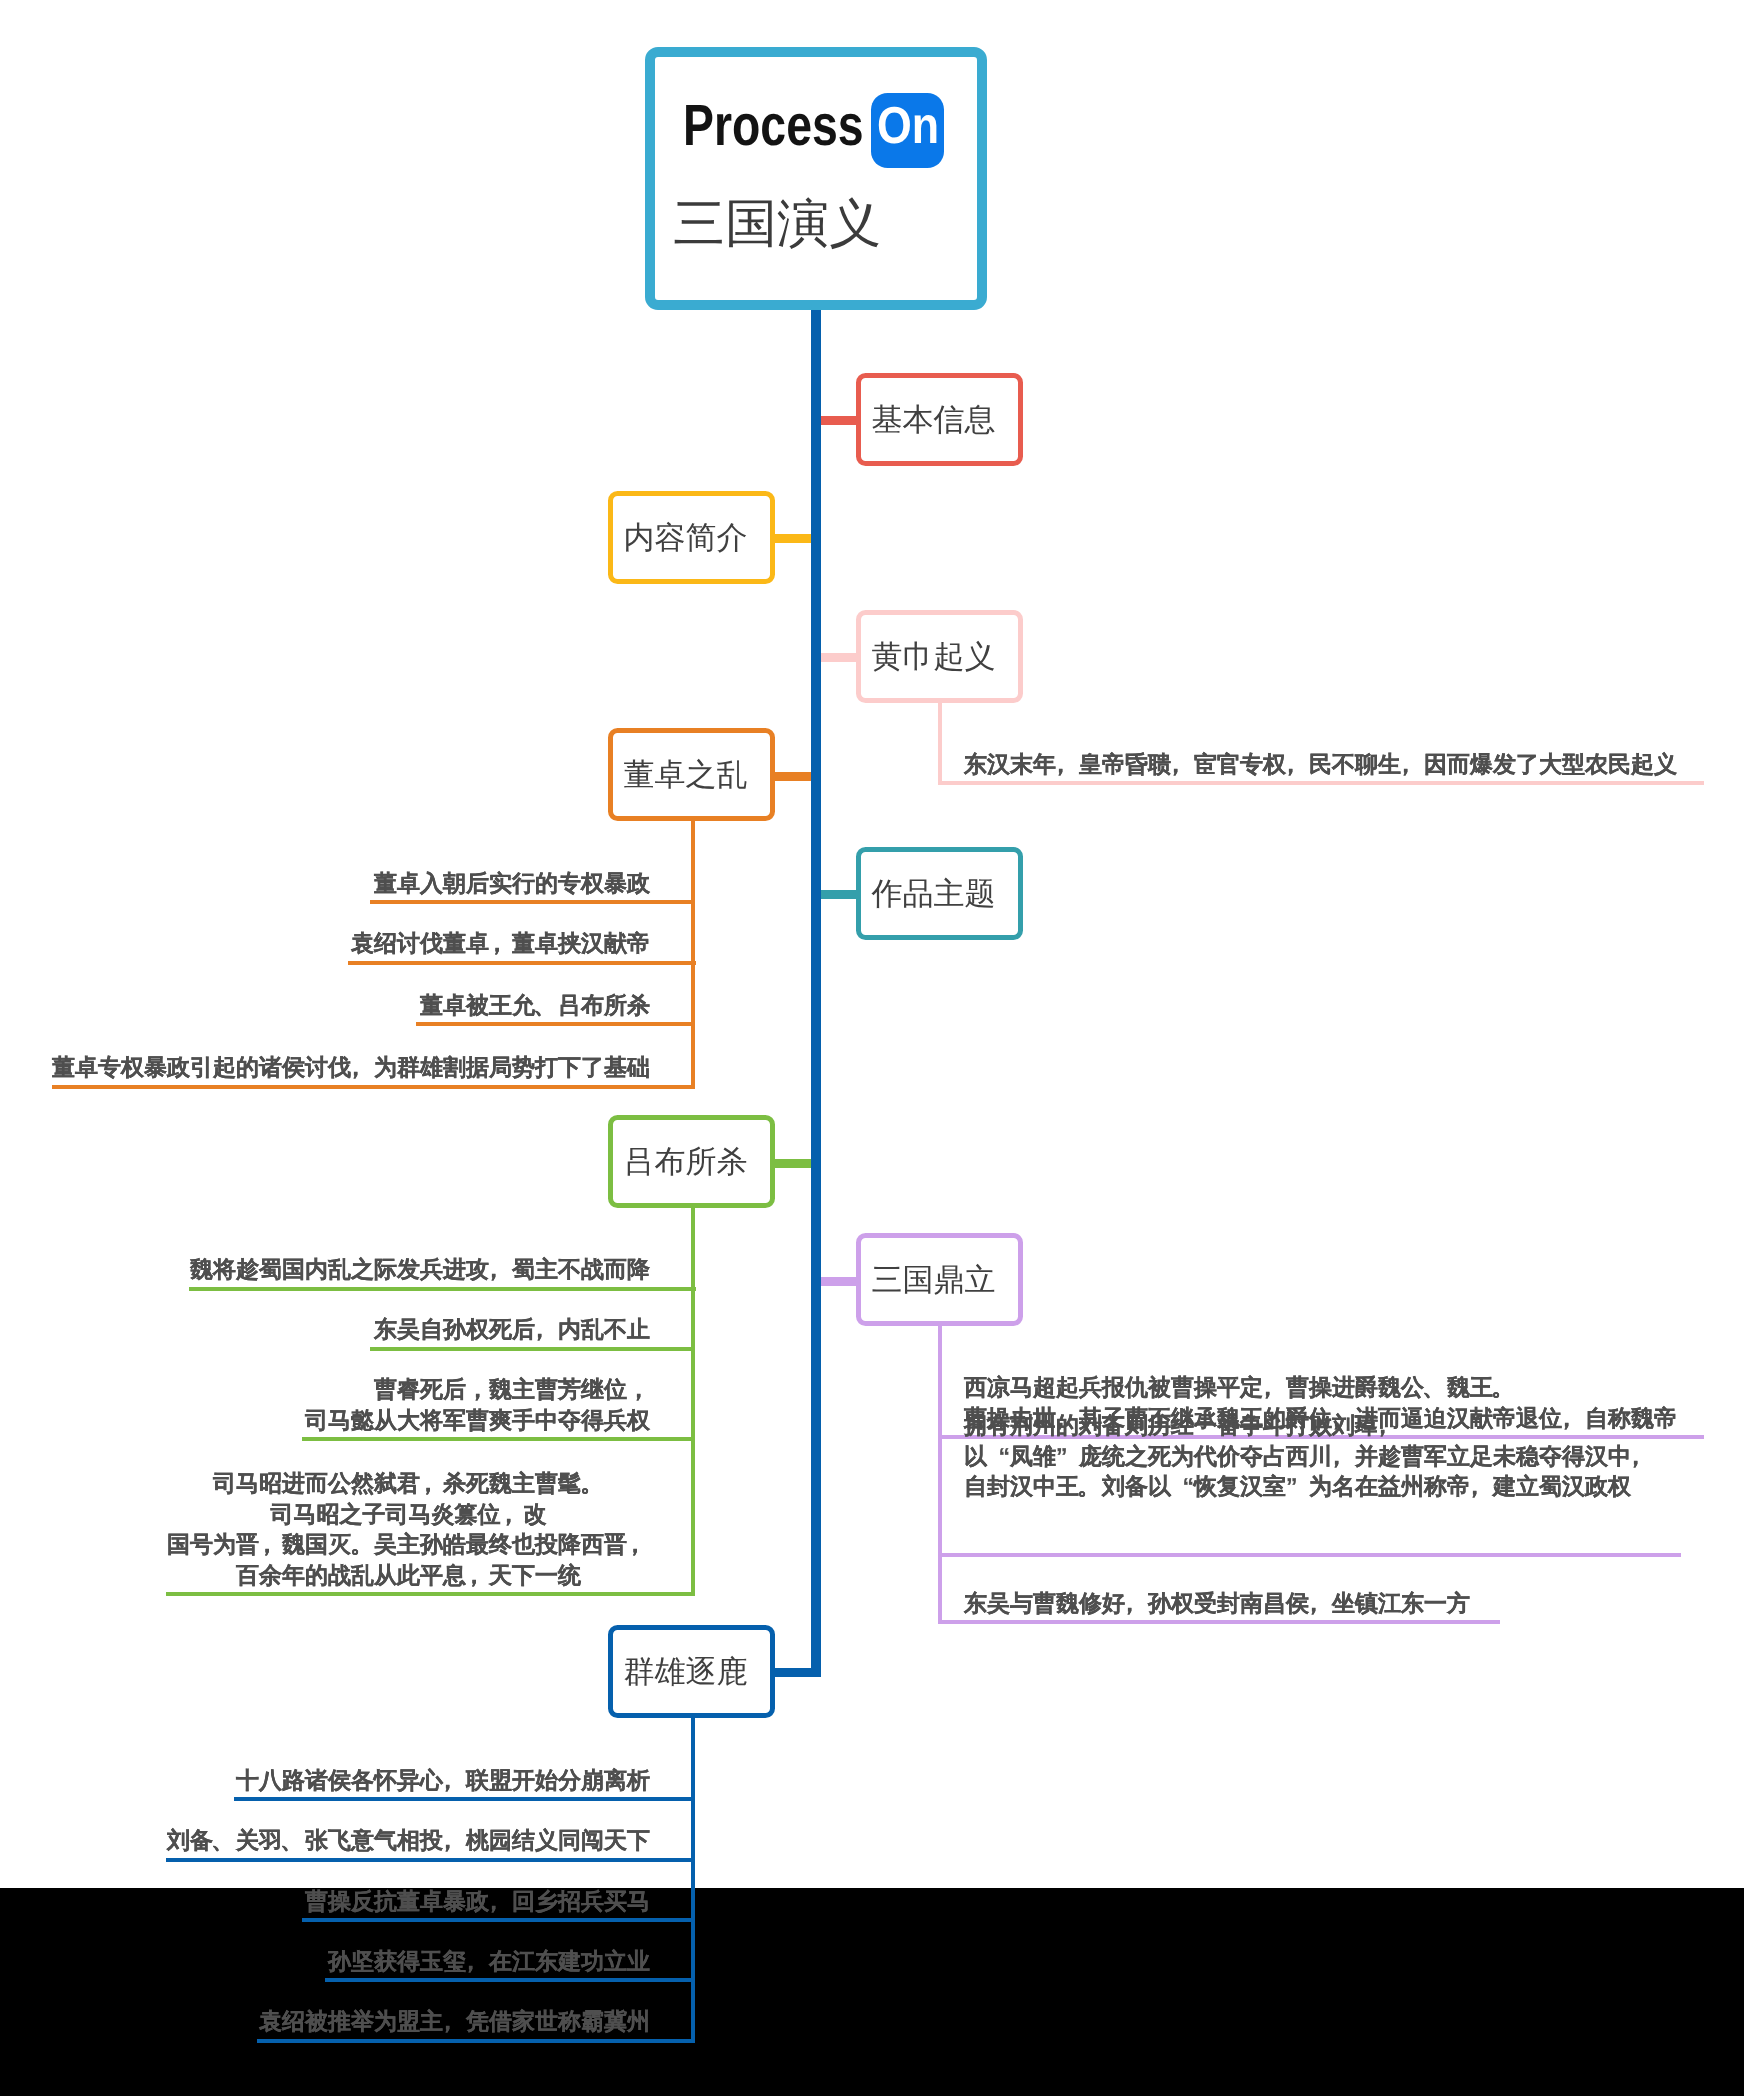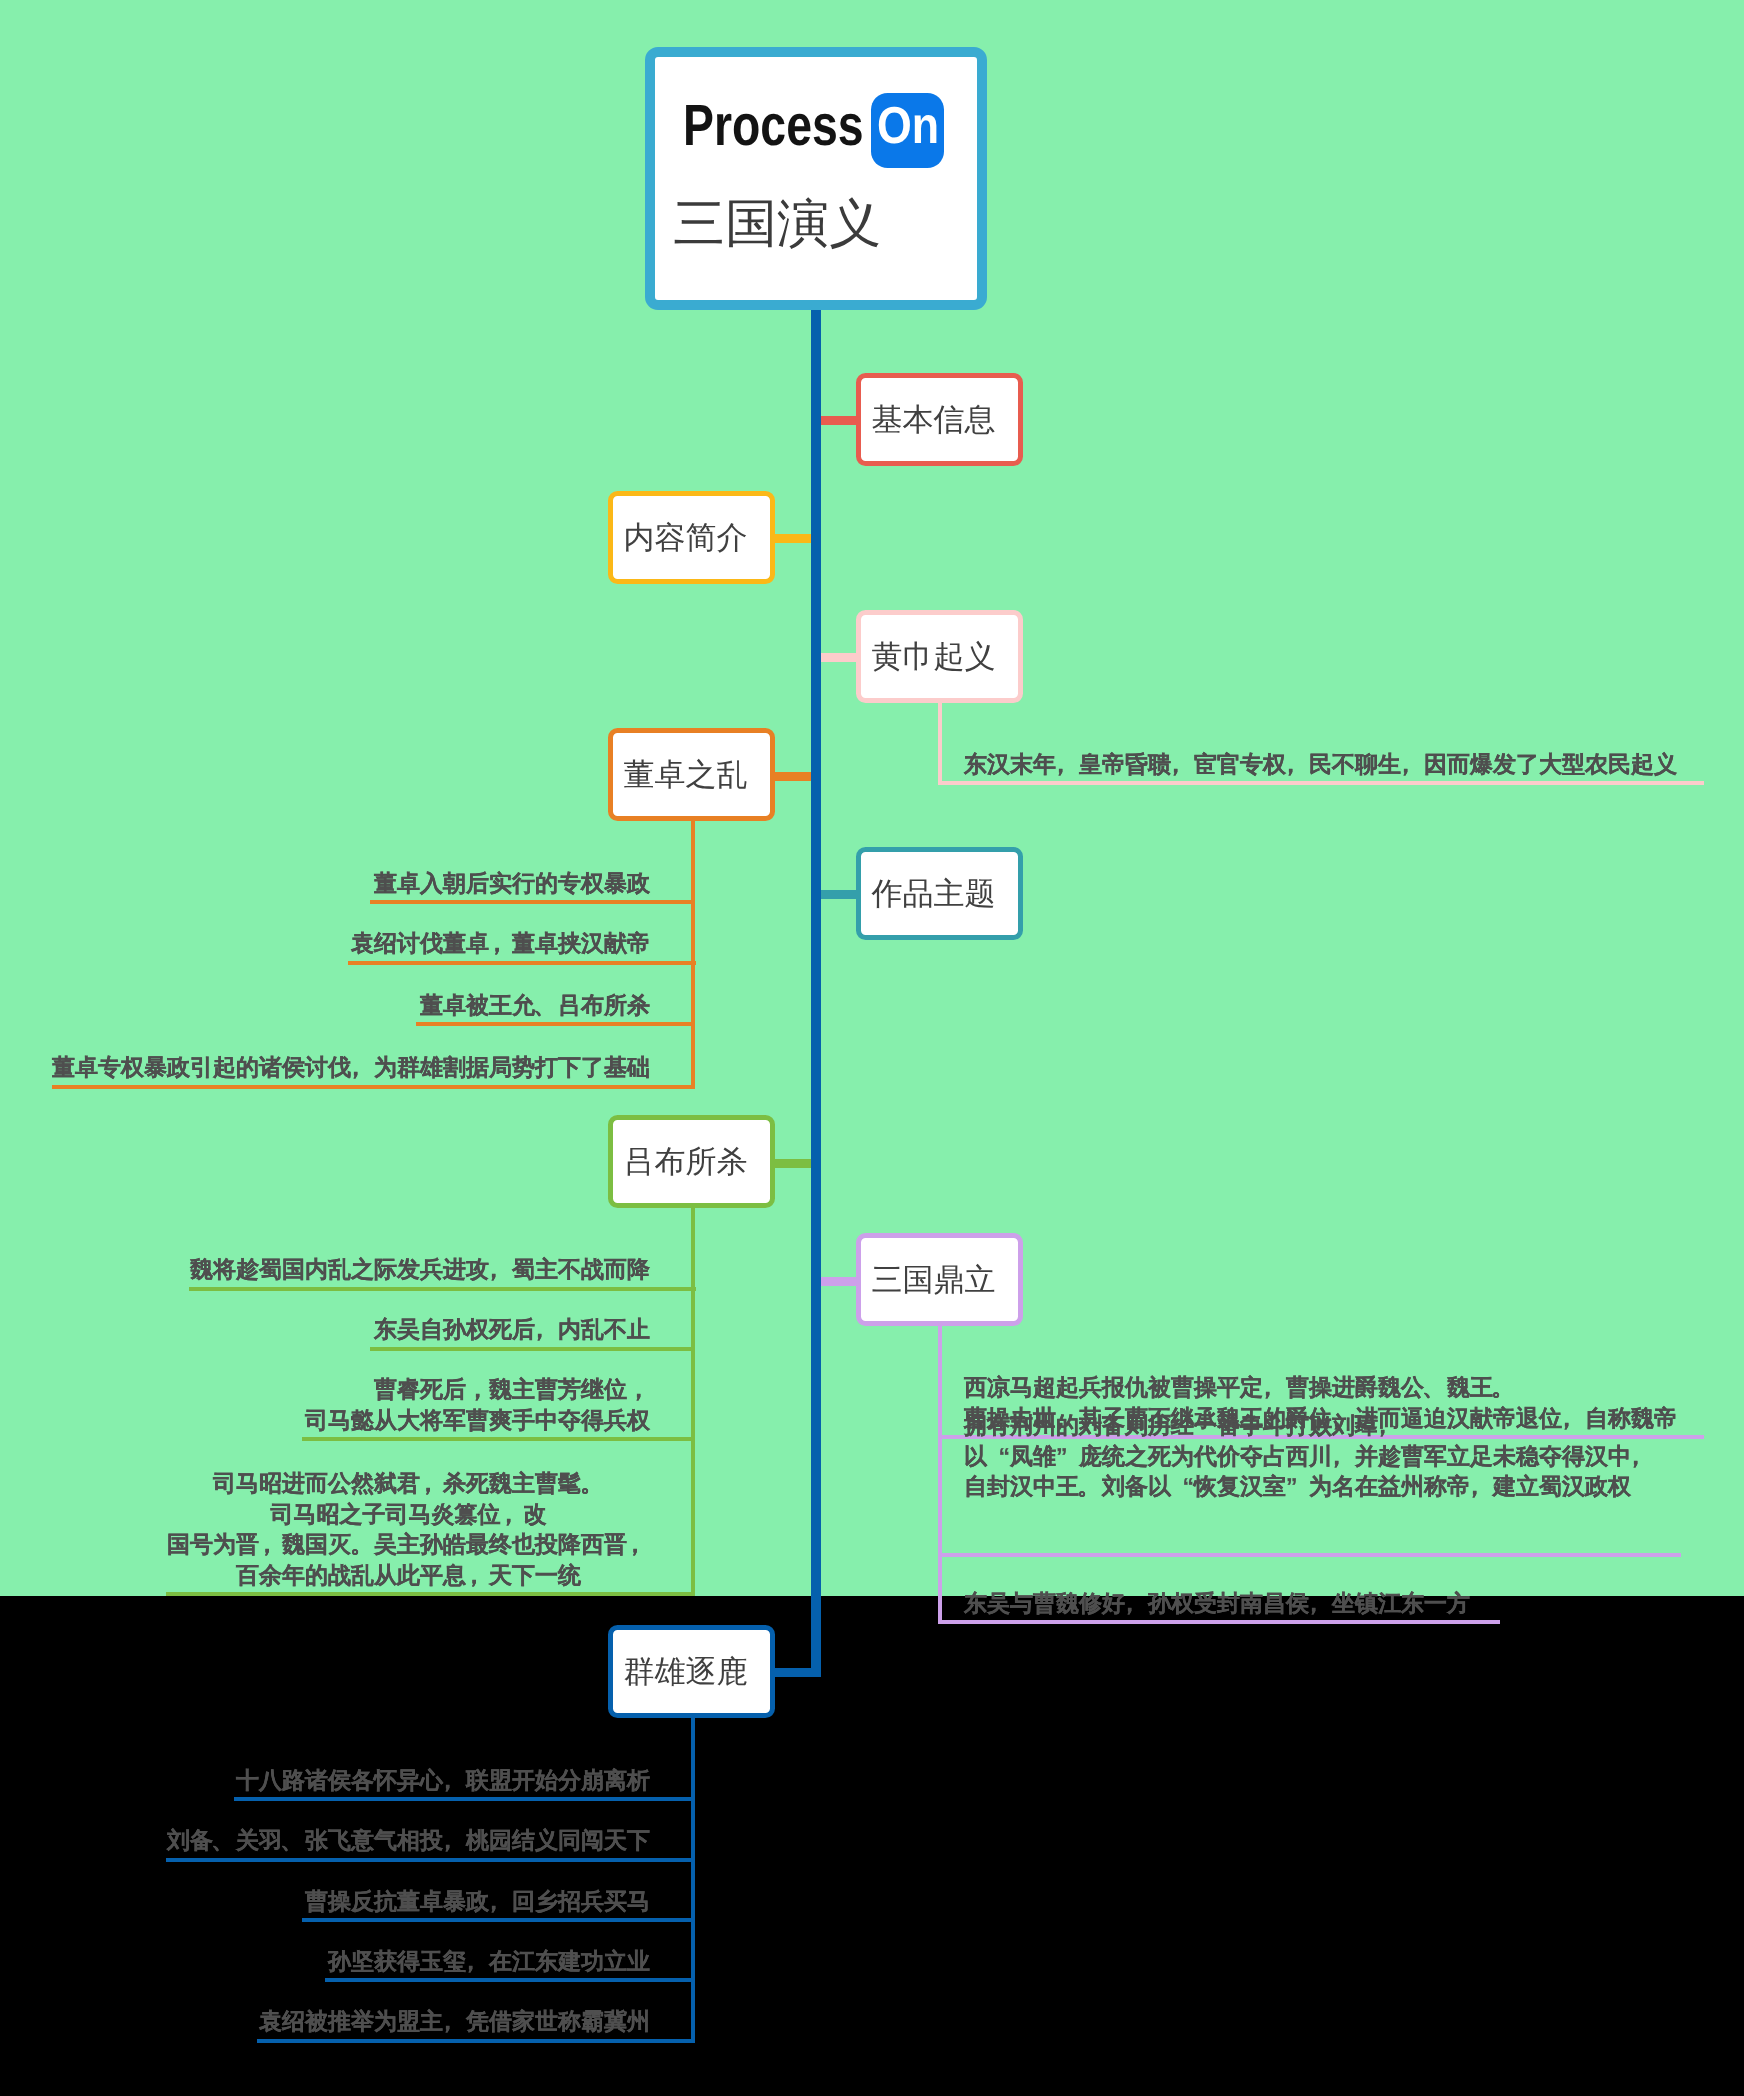--- a/index.html
+++ b/index.html
@@ -1,19 +1,19 @@
 <!DOCTYPE html>
 <html style="font-size:14px"><head>
 <meta charset="utf-8">
 <style>
   html,body{margin:0;padding:0;background:#000;}
   body{width:1744px;height:2096px;position:relative;overflow:hidden;
        font-family:"Liberation Sans",sans-serif;
        -webkit-font-smoothing:antialiased;text-rendering:geometricPrecision;}
-  #stage{position:absolute;left:0;top:0;width:1744px;height:1596px;background:#86efac;}
+  #stage{position:absolute;left:0;top:0;width:1744px;height:1888px;background:#ffffff;}
   .link{position:absolute;}
 
   
   #root-node{position:absolute;background:#fff;box-sizing:border-box;}
   #logo-word{position:absolute;font-weight:bold;color:#131313;white-space:nowrap;}
   #logo-badge{position:absolute;color:#fff;font-weight:bold;overflow:hidden;}
 
   #root-title{position:absolute;color:#3b3b3b;white-space:nowrap;transform:translateZ(0);}
 
   

